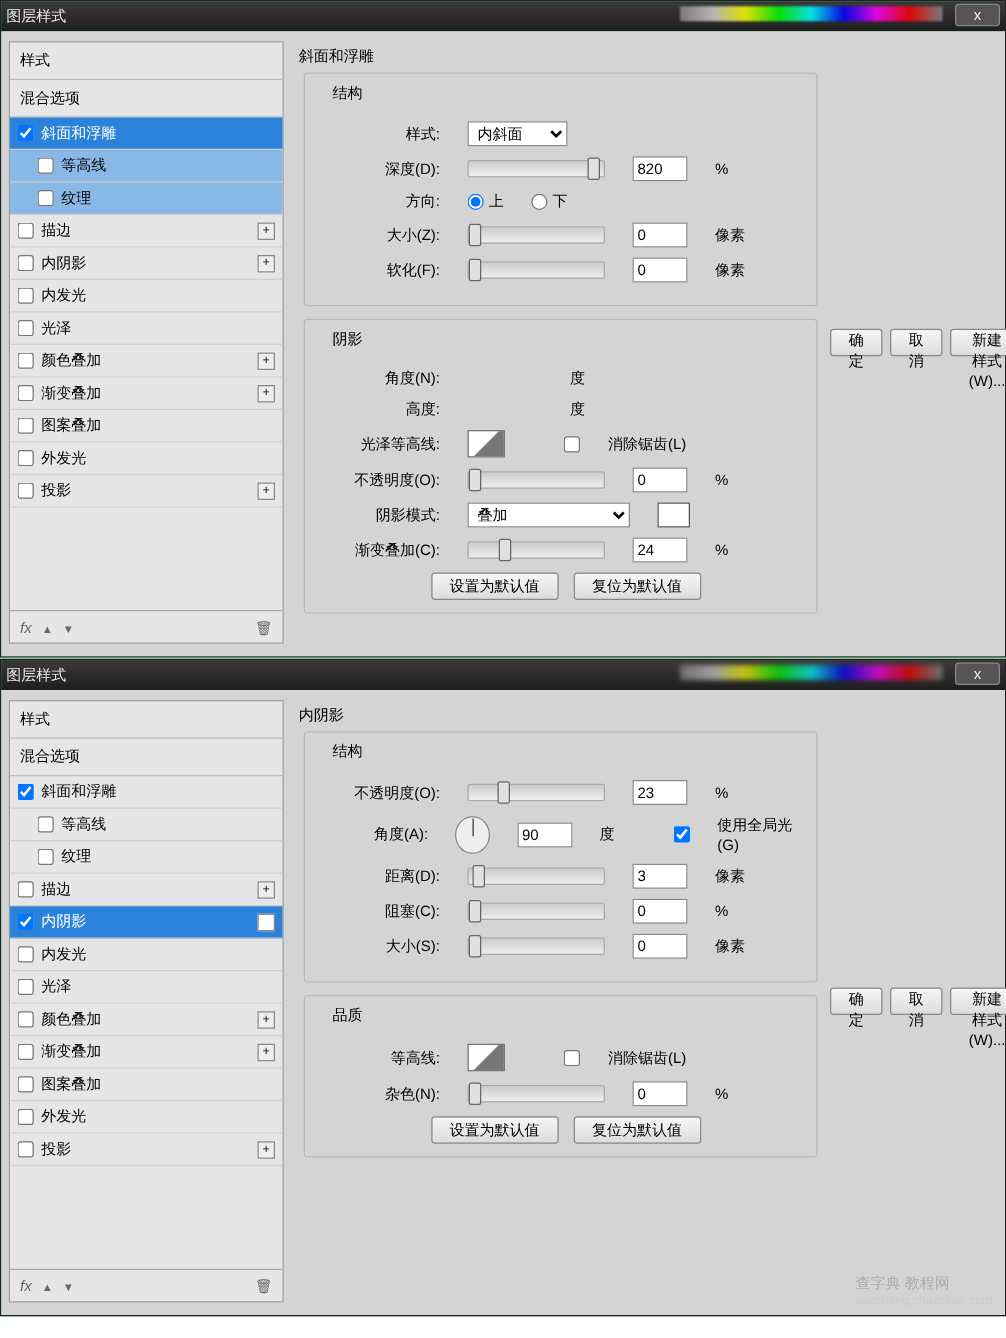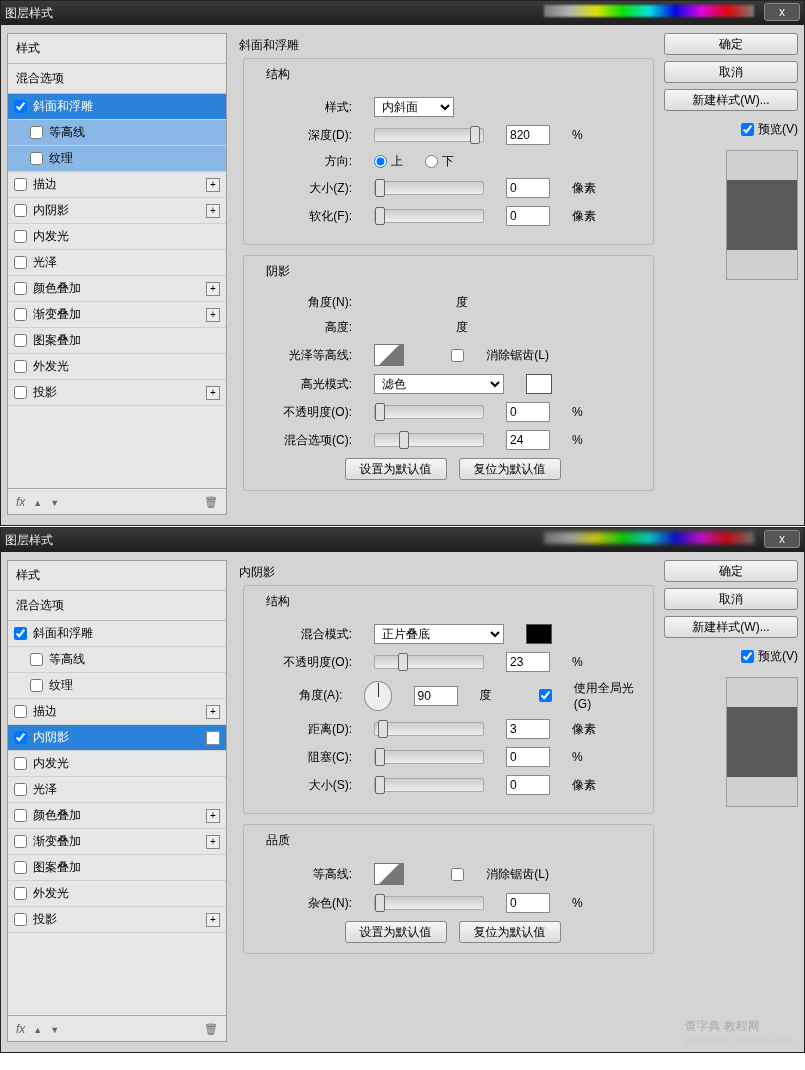--- a/index.html
+++ b/index.html
@@ -28,21 +28,21 @@
 .subgroup > .sleg { margin-top:-16px; background:#d4d4d4; display:inline-block; padding:0 4px; margin-bottom:6px;}
 .row { display:flex; align-items:center; margin:8px 0; gap:22px;}
 .row .lbl { width:90px; text-align:right; }
 .sel { border:1px solid #888; background:#fff; height:20px; padding:0 3px;}
 .sel.sm{width:80px;} .sel.md{width:130px;}
 .num { width:44px; height:20px; border:1px solid #888; background:#fff; text-align:left; padding:0 3px;}
 .slider { width:110px; height:14px; background:linear-gradient(#ccc,#eee); border:1px solid #aaa; border-radius:2px; position:relative; display:inline-block;}
 .slider .thumb{ position:absolute; top:-3px; width:10px; height:18px; background:#e0e0e0; border:1px solid #666; border-radius:2px;}
 .radio{ display:inline-flex; align-items:center; gap:4px;}
 .btn { background:linear-gradient(#f6f6f6,#dcdcdc); border:1px solid #888; border-radius:3px; height:22px; padding:0 14px; cursor:pointer;}
-.rightcol { width:134px; display:flex; flex-direction:column; gap:6px; align-items:flex-end;}
+.rightcol { width:134px; display:flex; flex-direction:row; gap:6px; align-items:center;}
 .rightcol .btn { width:100%; }
 .prevrow{ display:flex; align-items:center; gap:4px; justify-content:center; margin-top:4px;}
 .preview { margin-top:6px; border:1px solid #9e9e9e; background:#d0d0d0; height:130px; display:flex; align-items:center; justify-content:center;}
 .preview .sw { width:70px; height:70px; background:#5a5a5a;}
 .swatch { width:26px; height:20px; border:1px solid #555; display:inline-block;}
 .swatch.black{background:#000;}
 .contour{ width:30px; height:22px; border:1px solid #777; background:linear-gradient(135deg,#fff 48%,#777 52%); display:inline-block;}
 .anglewidget{width:30px;height:30px;border:1px solid #888;border-radius:50%;background:#eee;display:inline-block;position:relative;}
 .anglewidget::after{content:"";position:absolute;width:1px;height:14px;background:#333;left:50%;top:1px;}
 .btnrow{display:flex;gap:12px;justify-content:center;margin-top:6px;}
@@ -183,34 +183,34 @@
             <span style="width:60px"></span>
             <span>度</span>
           </div>
         <div class="row">
             <span class="lbl">高度:</span>
             <span style="width:60px"></span>
             <span>度</span>
           </div>
         <div class="row"><span class="lbl">光泽等高线:</span><span class="contour"></span>&nbsp;<input type="checkbox" style=""><span>消除锯齿(L)</span></div>
         <div class="row">
-            <span class="lbl">高光模式:</span>
-            <select class="sel md"><option>滤色</option></select>
+            <span class="lbl">不透明度(O):</span>
+            <span class="slider">
+              <span class="thumb" style="left:0"></span>
+            </span>
+            <input class="num" value="0" style="">
+            <span>%</span>
+          </div>
+        <div class="row">
+            <span class="lbl">阴影模式:</span>
+            <select class="sel md"><option>叠加</option></select>
             <span class="swatch" style="background:#fff"></span>
           </div>
         <div class="row">
-            <span class="lbl">不透明度(O):</span>
-            <span class="slider">
-              <span class="thumb" style="left:0"></span>
-            </span>
-            <input class="num" value="0" style="">
-            <span>%</span>
-          </div>
-        <div class="row">
-            <span class="lbl">混合选项(C):</span>
+            <span class="lbl">渐变叠加(C):</span>
             <span class="slider">
               <span class="thumb" style="left:24px"></span>
             </span>
             <input class="num" value="24" style="">
             <span>%</span>
           </div>
         <div class="btnrow">
           <button class="btn">设置为默认值</button>
           <button class="btn">复位为默认值</button>
         </div>
@@ -307,25 +307,20 @@
         <span class="sp"></span>
         <span class="icon-trash"></span>
       </div>
     </div>
 
     <div class="midcol">
       <div class="grouptitle">内阴影</div>
       <div class="subgroup">
         <div class="sleg">结构</div>
         <div class="row">
-            <span class="lbl">混合模式:</span>
-            <select class="sel md"><option>正片叠底</option></select>
-            <span class="swatch black"></span>
-          </div>
-        <div class="row">
             <span class="lbl">不透明度(O):</span>
             <span class="slider">
               <span class="thumb" style="left:23px"></span>
             </span>
             <input class="num" value="23" style="">
             <span>%</span>
           </div>
         <div class="row"><span class="lbl">角度(A):</span><span class="anglewidget"></span><input class="num" value="90" style=""><span>度</span>&nbsp;<input type="checkbox" checked="" style=""><span>使用全局光(G)</span></div>
         <div class="row">
             <span class="lbl">距离(D):</span>

